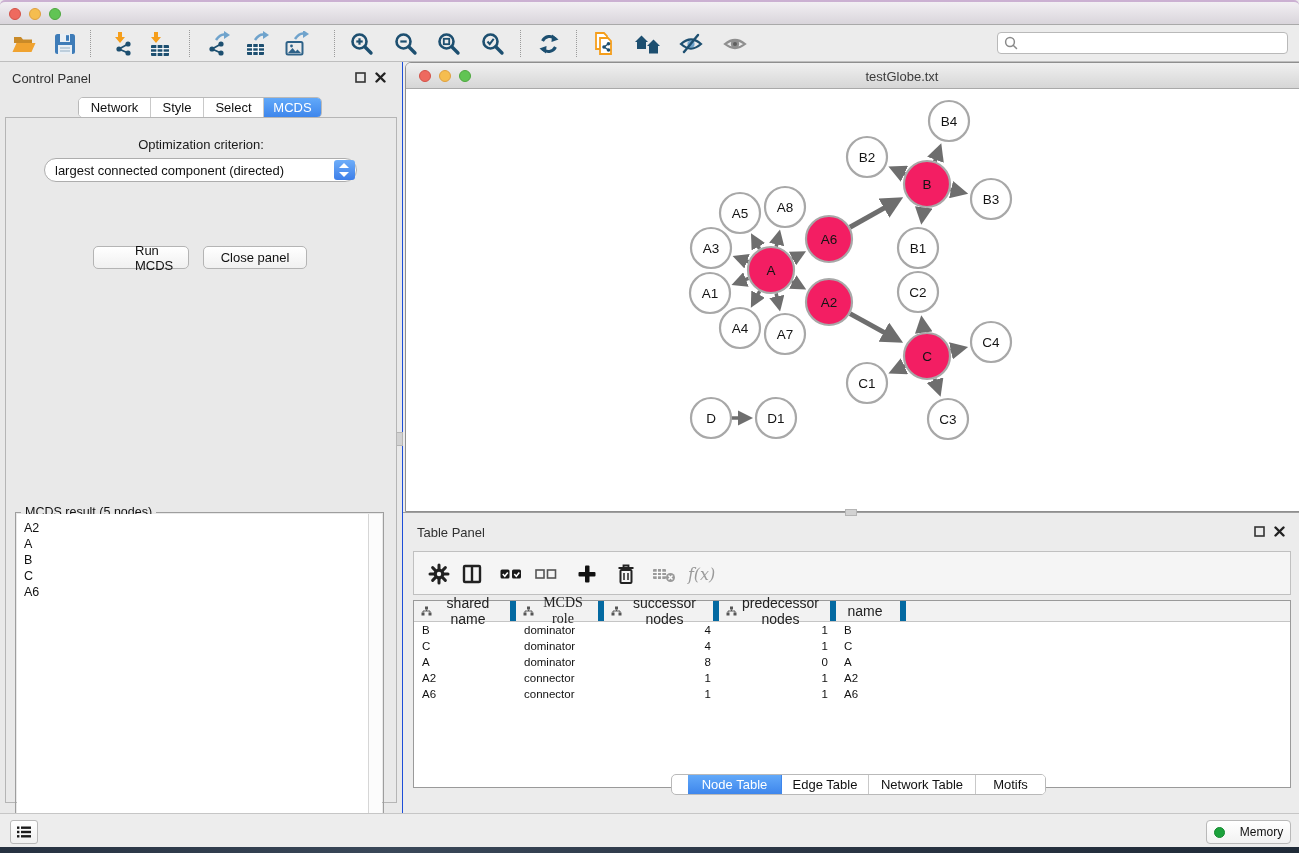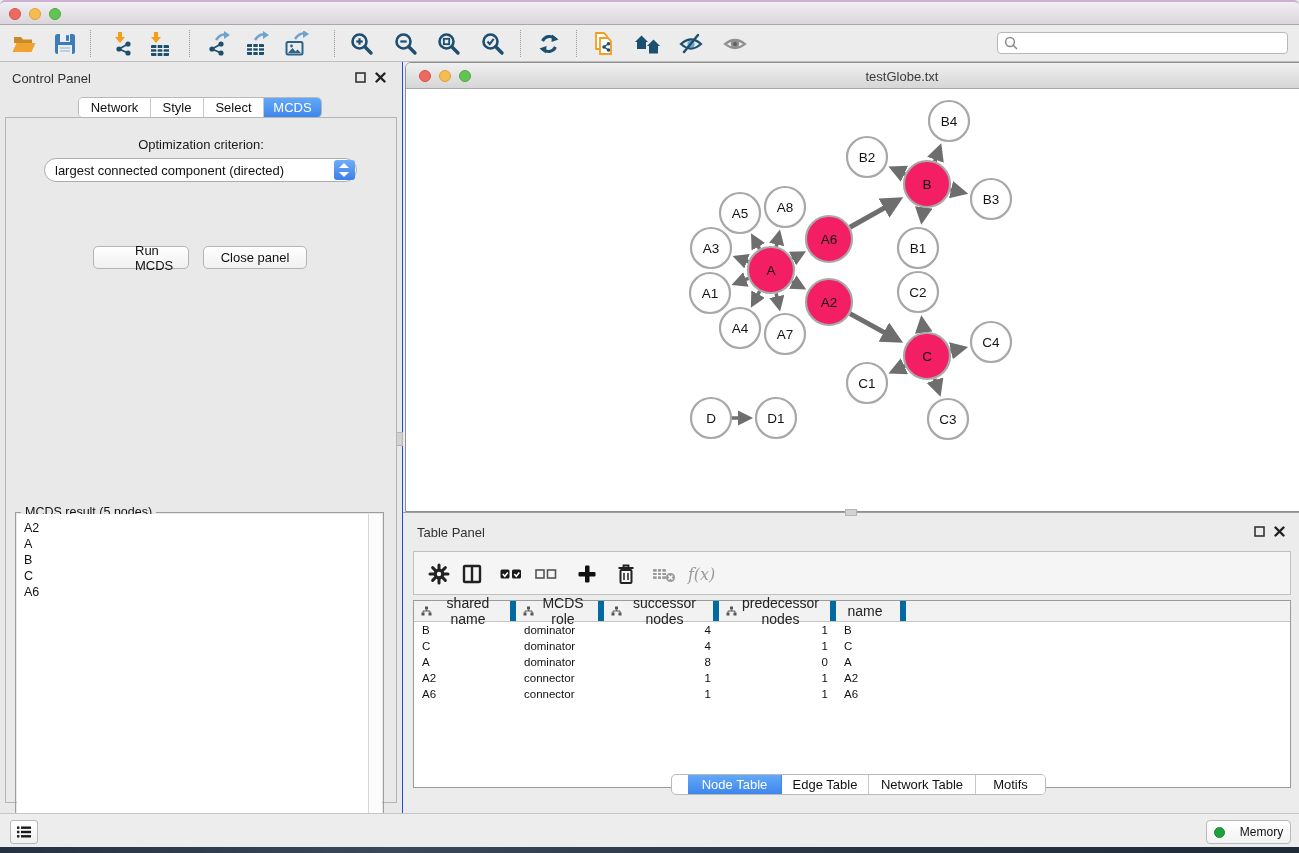--- a/index.html
+++ b/index.html
@@ -546,21 +546,21 @@
     <div class="thead" id="table-head">
         <div class="th" style="width: 102px;">
           <svg class="icon hicon" width="11" height="11" viewBox="0 0 11 11">
             <rect x="4" y="0.5" width="3" height="3" fill="#555"></rect>
             <rect x="0.5" y="6.5" width="3" height="3" fill="#555"></rect>
             <rect x="7.5" y="6.5" width="3" height="3" fill="#555"></rect>
             <path d="M5.5 3.5 v1.5 M2 6.5 V5 h7 v1.5" fill="none" stroke="#555" stroke-width="1"></path>
           </svg>
           <span class="hlabel">shared name</span>
         </div>
-        <div class="th" style="width: 88px;">
+        <div class="th" style="width: 88px; font-family: Liberation Serif, serif;">
           <svg class="icon hicon" width="11" height="11" viewBox="0 0 11 11">
             <rect x="4" y="0.5" width="3" height="3" fill="#555"></rect>
             <rect x="0.5" y="6.5" width="3" height="3" fill="#555"></rect>
             <rect x="7.5" y="6.5" width="3" height="3" fill="#555"></rect>
             <path d="M5.5 3.5 v1.5 M2 6.5 V5 h7 v1.5" fill="none" stroke="#555" stroke-width="1"></path>
           </svg>
           <span class="hlabel">MCDS role</span>
         </div>
         <div class="th" style="width: 115px;">
           <svg class="icon hicon" width="11" height="11" viewBox="0 0 11 11">

